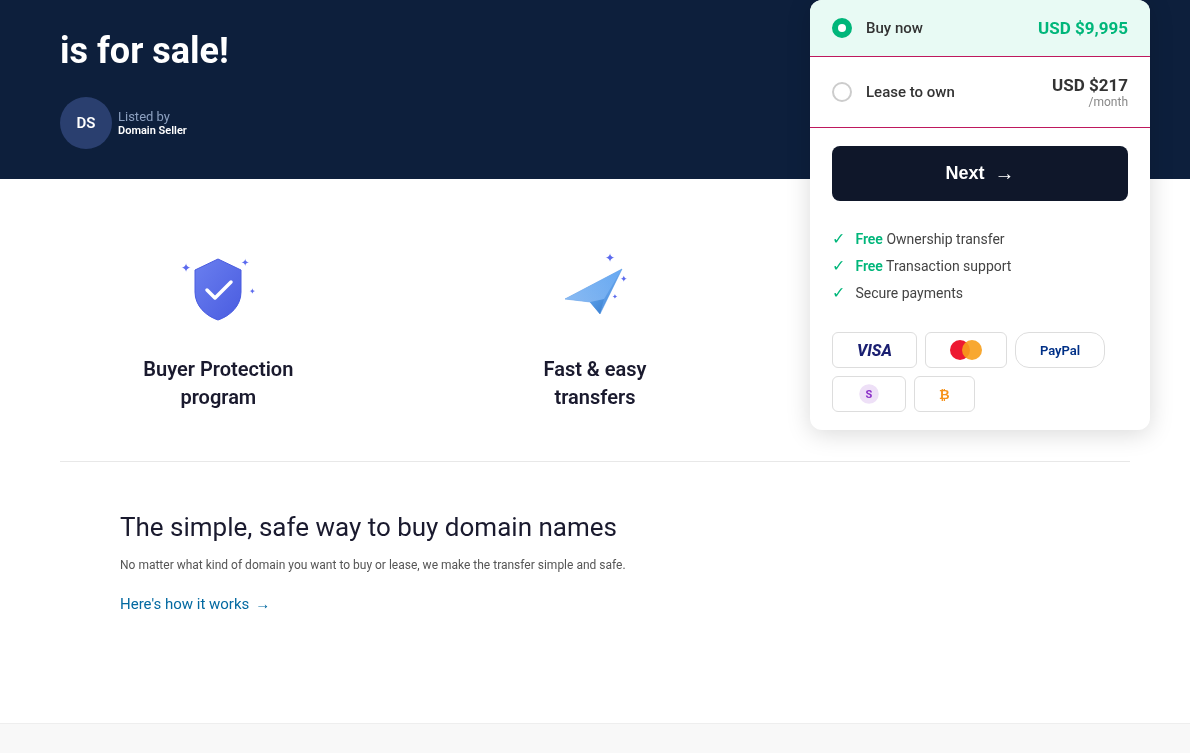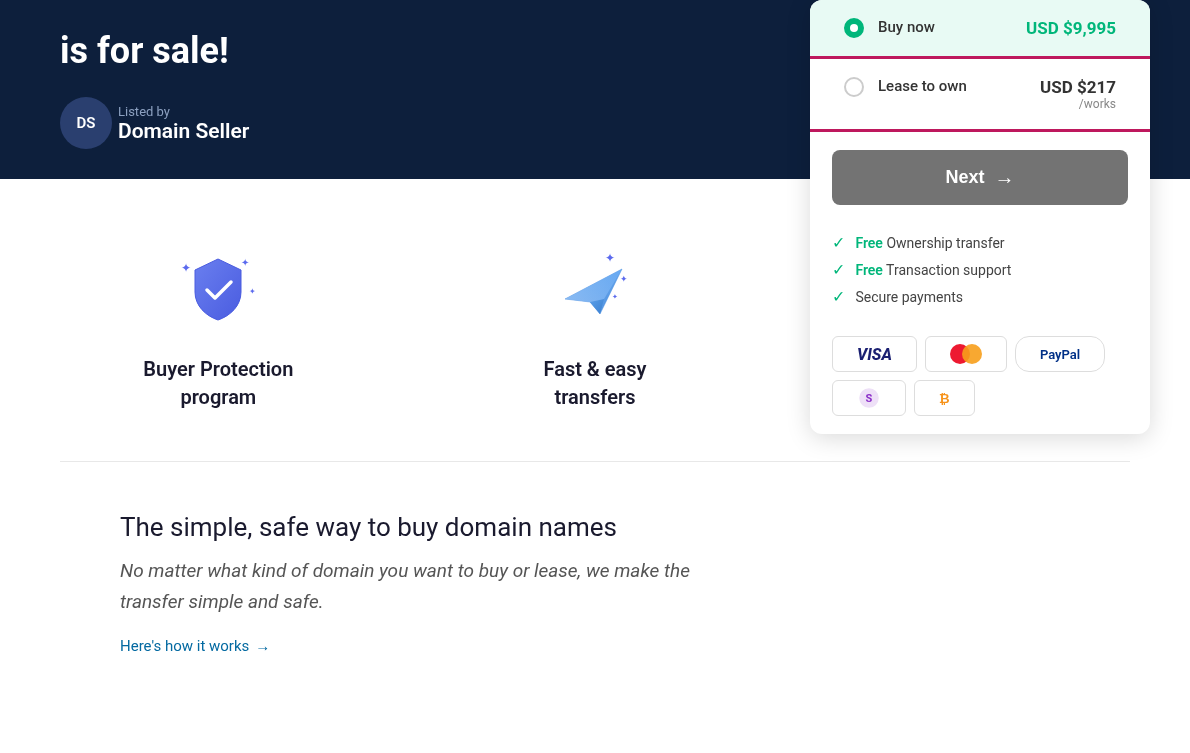--- a/index.html
+++ b/index.html
@@ -43,40 +43,40 @@
       display: flex;
       align-items: center;
       justify-content: center;
       color: #fff;
       font-size: 15px;
       font-weight: 600;
     }
 
     .seller-text {}
     .seller-label { color: #8ca0c0; font-size: 13px; }
-    .seller-name { color: #fff; font-size: 21px; font-weight: 600; }
+    .seller-name { color: #fff; font-size: 11px; font-weight: 600; }
 
     
     .pricing-card {
       position: absolute;
       right: 40px;
       top: 0;
       width: 340px;
       background: #fff;
       border-radius: 12px;
       box-shadow: 0 4px 24px rgba(0,0,0,0.15);
       z-index: 10;
       overflow: hidden;
     }
 
     .pricing-option {
-      padding: 18px 34px;
-      border-bottom: 3px solid #be185d;
-      display: flex;
-      align-items: flex-start;
+      padding: 18px 22px;
+      border-bottom: 1px solid #be185d;
+      display: flex;
+      align-items: center;
       gap: 14px;
     }
 
     .pricing-option.active {
       background: #e8faf4;
     }
 
     .radio-btn {
       width: 20px;
       height: 20px;
@@ -105,21 +105,21 @@
     .pricing-price.secondary { color: #333; }
     .pricing-subtext { color: #888; font-size: 12px; text-align: right; }
 
     .pricing-price-col { text-align: right; }
 
     .next-btn {
       display: flex;
       align-items: center;
       justify-content: center;
       gap: 10px;
-      background: #737373;
+      background: #0f172a;
       color: #fff;
       font-size: 18px;
       font-weight: 600;
       border: none;
       border-radius: 8px;
       margin: 18px 22px;
       padding: 16px;
       width: calc(100% - 44px);
       cursor: pointer;
     }
@@ -230,26 +230,25 @@
     }
 
     .simple-title {
       font-size: 26px;
       font-weight: 400;
       color: #1a1a2e;
       margin-bottom: 14px;
     }
 
     .simple-desc {
-      font-size: 19px;
+      font-size: 12px;
       color: #555;
       line-height: 1.6;
       max-width: 600px;
       margin-bottom: 20px;
-      font-style: italic;
     }
 
     .works-link {
       color: #0369a1;
       font-size: 15px;
       text-decoration: none;
       display: flex;
       align-items: center;
       gap: 6px;
     }
@@ -303,21 +302,21 @@
       <div class="pricing-price-col">
         <div class="pricing-price">USD $9,995</div>
       </div>
     </div>
 
     <div class="pricing-option">
       <div class="radio-btn"></div>
       <span class="pricing-label">Lease to own</span>
       <div class="pricing-price-col">
         <div class="pricing-price secondary">USD $217</div>
-        <div class="pricing-subtext">/works</div>
+        <div class="pricing-subtext">/month</div>
       </div>
     </div>
 
     <button class="next-btn">
       <span>Next</span>
       <span class="arrow-icon">→</span>
     </button>
 
     <div class="benefits-list">
       <div class="benefit-item">

